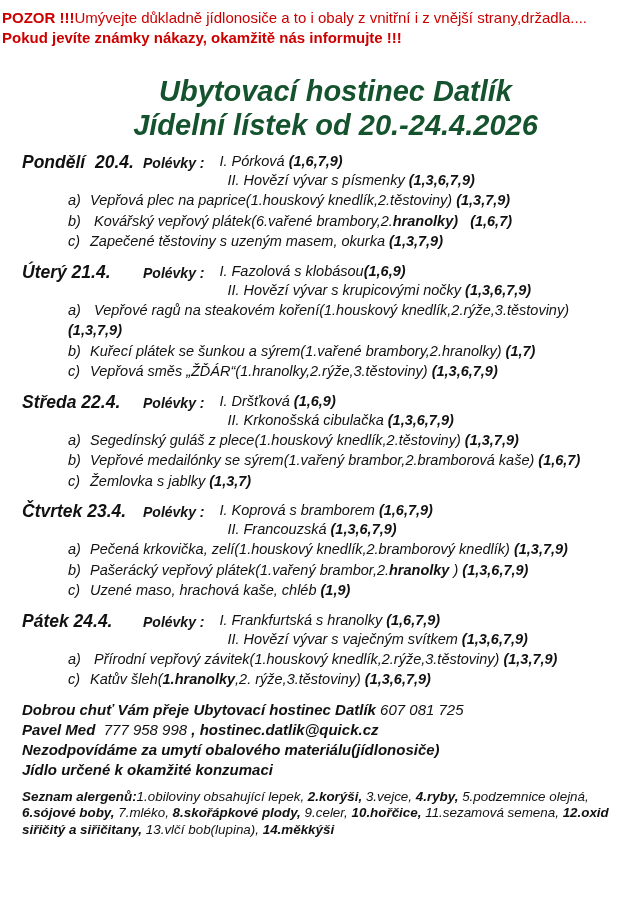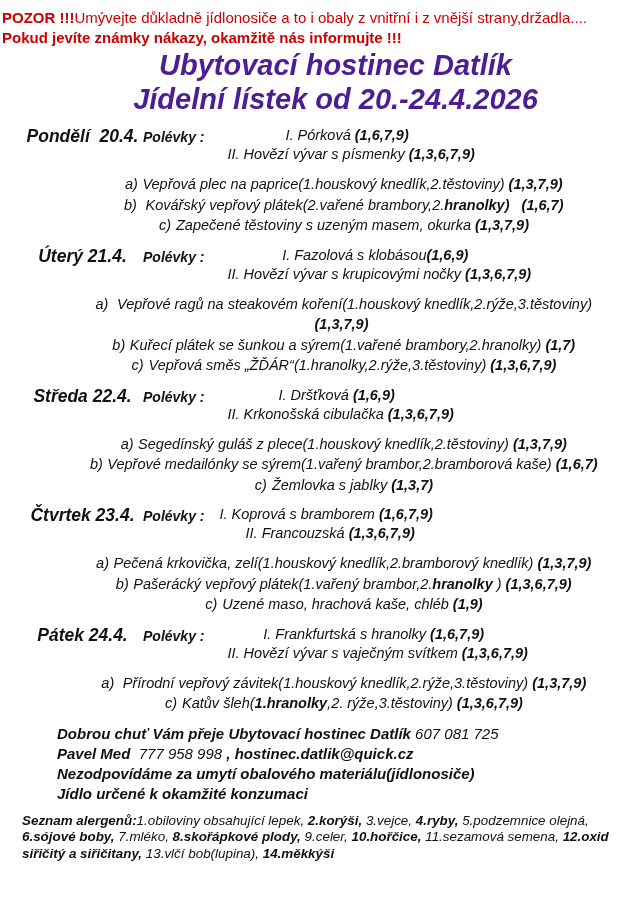--- a/index.html
+++ b/index.html
@@ -7,37 +7,37 @@
     width:623px;height:900px;background:#ffffff;color:#111;
     font-family:"Liberation Sans", sans-serif;
     overflow:hidden;
   }
   .page{box-sizing:border-box;width:623px;height:640px;padding:8px 8px 0 22px;}
   
   .warning{margin-left:-20px;font-size:15px;line-height:20px;color:#cc0000;font-style:normal;}
   .warning .wbold{font-weight:bold;}
   .warning .wline2{font-weight:bold;}
   
-  .title{width:100%;box-sizing:border-box;text-align:center;padding-left:34px;
-         font-size:29px;line-height:34px;font-weight:bold;font-style:italic;color:#4c1d95;}
+  .title{width:100%;box-sizing:border-box;text-align:center;padding-left:34px;margin-top:26px;
+         font-size:29px;line-height:34px;font-weight:bold;font-style:italic;color:#14532d;}
   
-  #days{margin-top:8px;text-align:center;}
+  #days{margin-top:8px;}
   .day{margin-top:10px;}
   .day-head{display:flex;align-items:flex-start;font-style:italic;}
   .day-name{flex:0 0 121px;font-size:17.5px;font-weight:bold;line-height:19px;padding-top:1px;white-space:pre;}
   .soups-label{font-size:14px;font-weight:bold;margin-right:11px;line-height:19px;padding-top:2px;white-space:pre;}
   .soups{font-size:14.5px;line-height:19px;}
   .soup-line{white-space:pre-wrap;}
   .soup-line.second{margin-left:8px;}
-  .items{margin-top:10px;padding-left:46px;font-size:14.5px;font-style:italic;line-height:20.5px;}
+  .items{padding-left:46px;font-size:14.5px;font-style:italic;line-height:20.5px;}
   .item{white-space:pre-wrap;}
   .item .letter{display:inline-block;width:22px;}
   .bseg{font-weight:bold;}
   
-  .footer{margin-top:10px;font-size:15px;font-style:italic;line-height:20px;margin-left:35px;}
+  .footer{margin-top:10px;font-size:15px;font-style:italic;line-height:20px;}
   .footer-line{white-space:pre-wrap;}
   
   .allergens{margin-top:9px;font-size:13.4px;font-style:italic;line-height:16.5px;width:594px;}
 </style>
 </head>
 <body>
 
 <div class="page">
 
   <div class="warning" style="color: rgb(204, 0, 0);">
@@ -55,21 +55,21 @@
         <div class="day-head">
           <span class="day-name">Pondělí  20.4.</span>
           <span class="soups-label">Polévky : </span>
           <div class="soups">
             <div class="soup-line"><span class="rseg">I. Pórková </span><span class="bseg">(1,6,7,9)</span></div>
             <div class="soup-line second"><span class="rseg">II. Hovězí vývar s písmenky </span><span class="bseg">(1,3,6,7,9)</span></div>
           </div>
         </div>
         <div class="items">
           <div class="item"><span class="letter">a)</span><span class="rseg">Vepřová plec na paprice(1.houskový knedlík,2.těstoviny) </span><span class="bseg">(1,3,7,9)</span></div>
-          <div class="item"><span class="letter">b)</span><span class="rseg"> Kovářský vepřový plátek(2.vařené brambory,2.</span><span class="bseg">hranolky)</span><span class="rseg">   </span><span class="bseg">(1,6,7)</span></div>
+          <div class="item"><span class="letter">b)</span><span class="rseg"> Kovářský vepřový plátek(6.vařené brambory,2.</span><span class="bseg">hranolky)</span><span class="rseg">   </span><span class="bseg">(1,6,7)</span></div>
           <div class="item"><span class="letter">c)</span><span class="rseg">Zapečené těstoviny s uzeným masem, okurka </span><span class="bseg">(1,3,7,9)</span></div>
         </div>
       </div>
       <div class="day">
         <div class="day-head">
           <span class="day-name">Úterý 21.4.</span>
           <span class="soups-label">Polévky : </span>
           <div class="soups">
             <div class="soup-line"><span class="rseg">I. Fazolová s klobásou</span><span class="bseg">(1,6,9)</span></div>
             <div class="soup-line second"><span class="rseg">II. Hovězí vývar s krupicovými nočky </span><span class="bseg">(1,3,6,7,9)</span></div>

